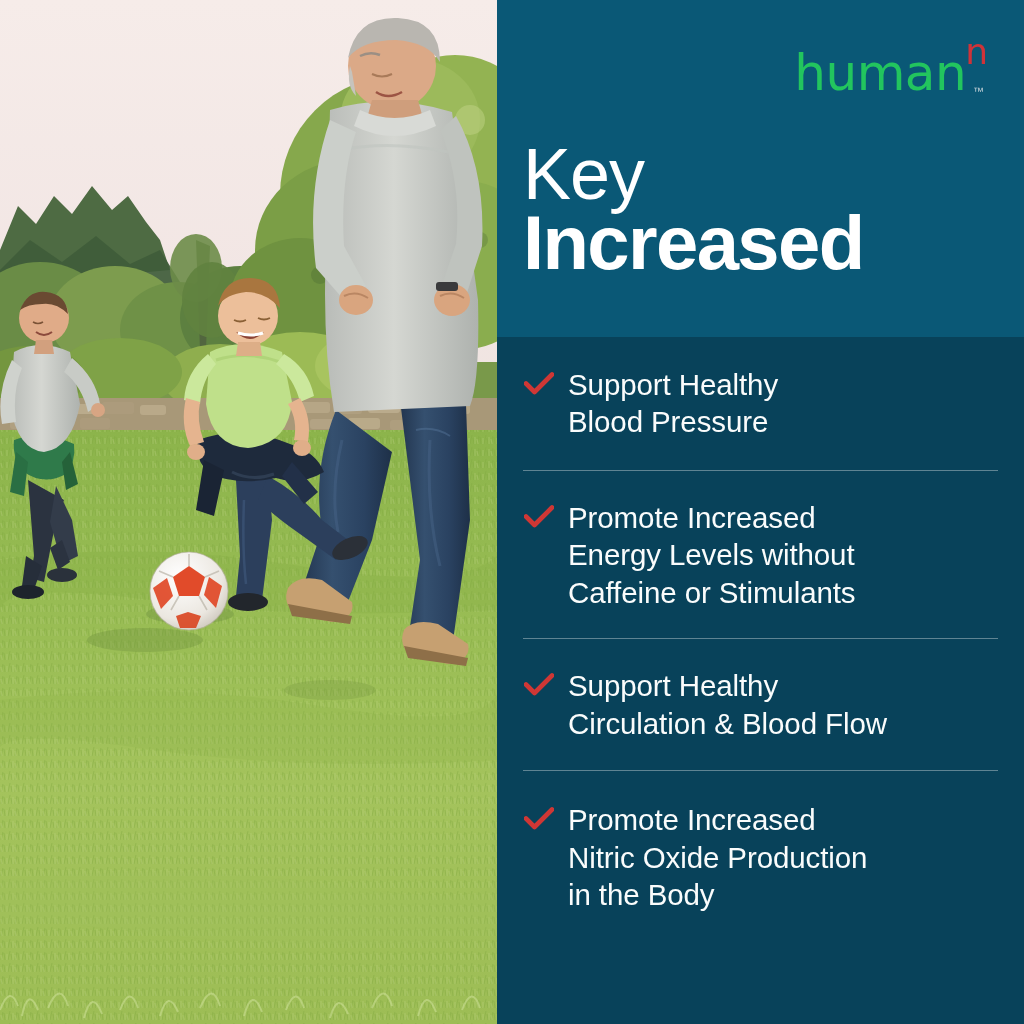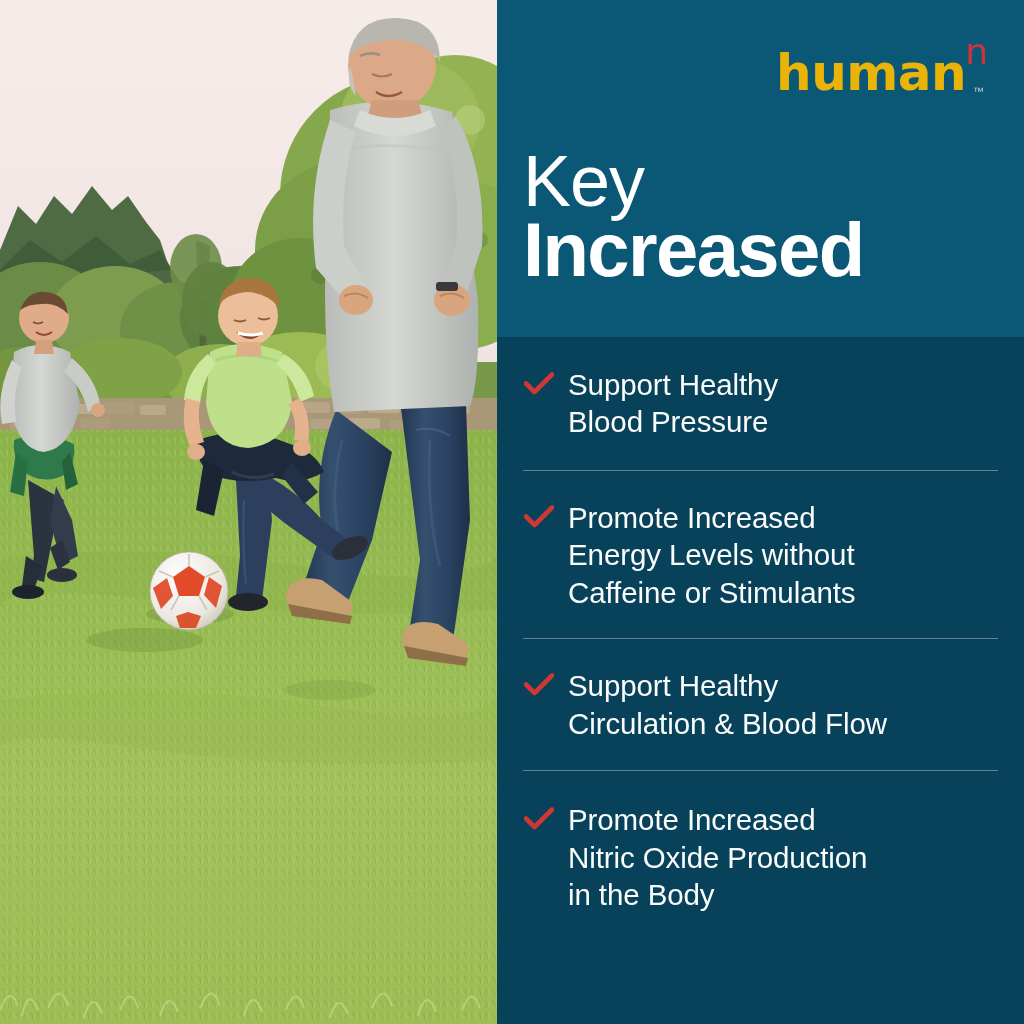--- a/index.html
+++ b/index.html
@@ -58,23 +58,23 @@
   .logo {
     position: absolute;
     right: 24px;
     top: 48px;
     display: flex;
     align-items: flex-start;
     line-height: 1;
   }
   .logo-word {
     font-size: 50px;
-    font-weight: 700;
+    font-weight: 400;
     letter-spacing: -0.5px;
-    color: #eab308;
+    color: #22c55e;
     font-family: "DejaVu Sans", sans-serif;
     line-height: 1;
   }
   .logo-sup {
     font-size: 36px;
     font-weight: 400;
     color: #cf3339;
     font-family: "DejaVu Sans", sans-serif;
     line-height: 1;
     position: relative;
@@ -87,21 +87,21 @@
     position: relative;
     top: 38px;
     left: -16px;
     letter-spacing: 0;
   }
 
   
   .headline {
     position: absolute;
     left: 26px;
-    top: 147px;
+    top: 140px;
     color: #ffffff;
   }
   .headline .l1 {
     font-size: 72px;
     font-weight: 300;
     line-height: 0.96;
     letter-spacing: -1px;
     display: block;
   }
   .headline .l2 {

